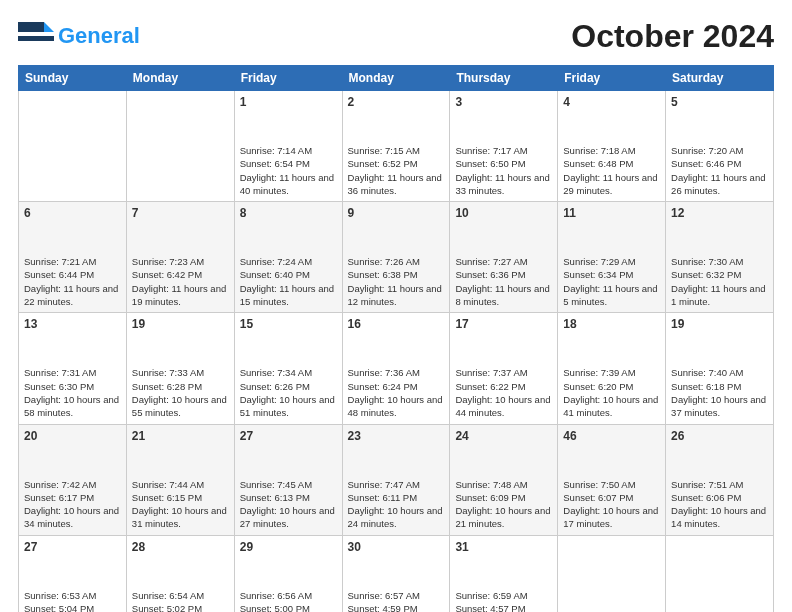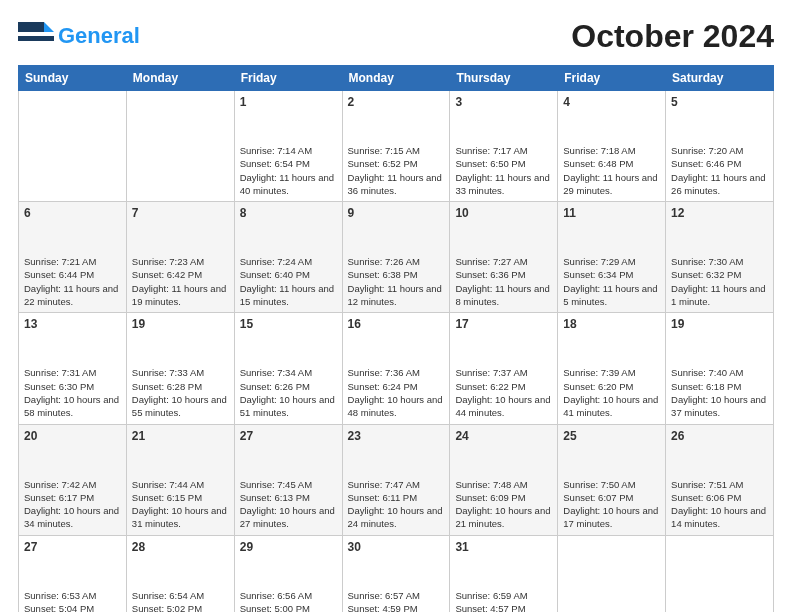--- a/index.html
+++ b/index.html
@@ -227,21 +227,21 @@
           </td>
           <td>
             <span class="day-num">23</span>
             <div class="day-info">Sunrise: 7:47 AM<br>Sunset: 6:11 PM<br>Daylight: 10 hours and 24 minutes.</div>
           </td>
           <td>
             <span class="day-num">24</span>
             <div class="day-info">Sunrise: 7:48 AM<br>Sunset: 6:09 PM<br>Daylight: 10 hours and 21 minutes.</div>
           </td>
           <td>
-            <span class="day-num">25</span>
+            <span class="day-num">46</span>
             <div class="day-info">Sunrise: 7:50 AM<br>Sunset: 6:07 PM<br>Daylight: 10 hours and 17 minutes.</div>
           </td>
           <td>
             <span class="day-num">26</span>
             <div class="day-info">Sunrise: 7:51 AM<br>Sunset: 6:06 PM<br>Daylight: 10 hours and 14 minutes.</div>
           </td>
         </tr>
         <tr>
           <td>
             <span class="day-num">27</span>

